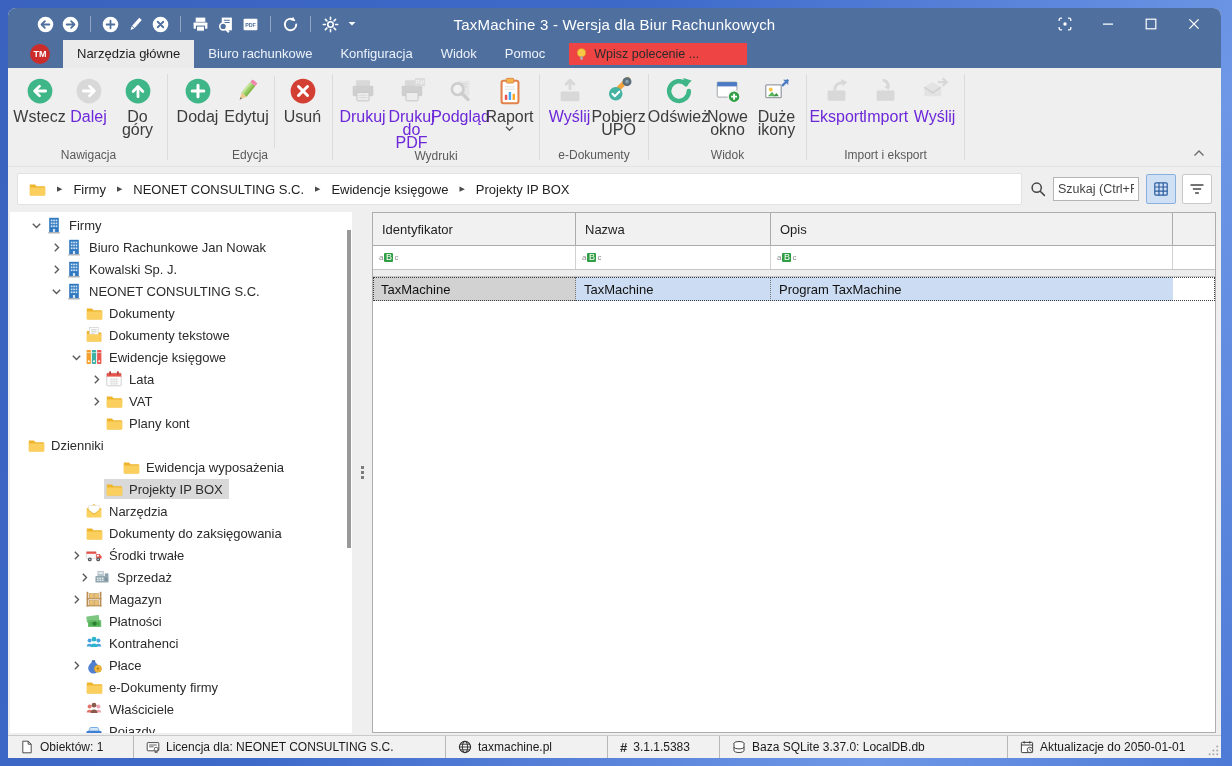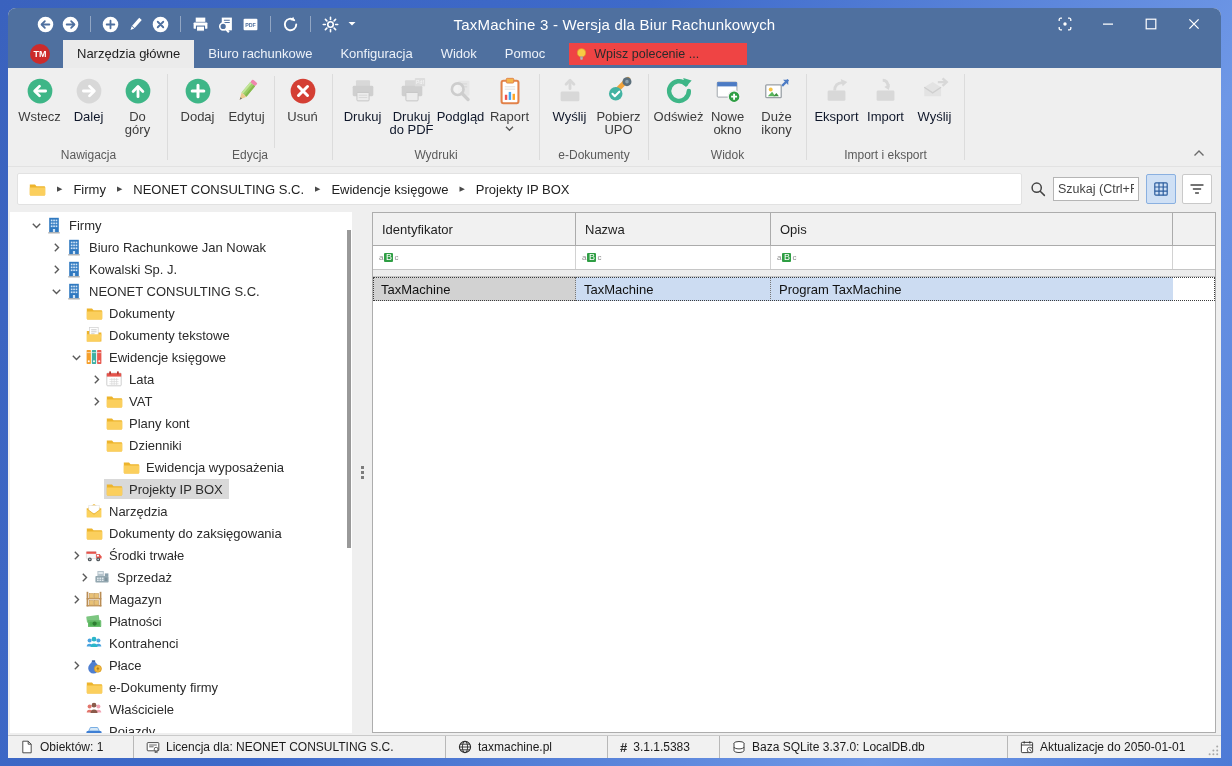--- a/index.html
+++ b/index.html
@@ -29,22 +29,22 @@
     gap:5px;padding:0 5px;font-size:12.5px;color:#2b2b2b;white-space:nowrap;overflow:hidden;}
   
   .ribbon{height:98px;background:#efefef;display:flex;align-items:stretch;padding:0 2px;position:relative;
     border-bottom:1px solid #e2e2e2;flex:0 0 auto;}
   .rgroup{display:flex;flex-direction:column;padding:3px 5px 2px;}
   .rbuttons{display:flex;flex:1;align-items:flex-start;}
   .rlabel{text-align:center;font-size:12px;color:#5a5a5a;padding-bottom:2px;white-space:nowrap;}
   .rsep{width:1px;background:#dcdcdc;margin:6px 0;flex:0 0 auto;}
   .rbtn{display:flex;flex-direction:column;align-items:center;width:49px;padding-top:3px;}
   .rbtn .ricon{height:34px;display:flex;align-items:center;justify-content:center;}
-  .rbtn .rtext{font-size:13px;line-height:13px;text-align:center;color:#3c3c3c;margin-top:2px;}
-  .rbtn.disabled .rtext{color:#0f172a;}
+  .rbtn .rtext{font-size:16px;line-height:13px;text-align:center;color:#3c3c3c;margin-top:2px;}
+  .rbtn.disabled .rtext{color:#6d28d9;}
   .rbtn-sep{width:1px;background:#dcdcdc;height:72px;margin:5px 3px 0;flex:0 0 auto;}
   .rdrop{margin-top:1px;display:flex;}
   .ribbon-collapse{position:absolute;right:16px;bottom:7px;display:flex;}
   
   .pathbar{height:44px;background:#efefef;display:flex;align-items:center;padding:0 9px;gap:8px;flex:0 0 auto;}
   .breadcrumb{flex:1;height:30px;background:#fff;border:1px solid #e2e2e2;border-radius:2px;display:flex;
     align-items:center;padding:0 10px;gap:11px;font-size:13px;color:#222;overflow:hidden;}
   .bc-arrow{font-size:7px;color:#4a4a4a;}
   .bc-item{white-space:nowrap;}
   .search-area{display:flex;align-items:center;gap:7px;flex:0 0 auto;}
@@ -797,21 +797,21 @@
           <span class="tree-inner">
             <span class="tree-icon">
               <svg width="18" height="18" viewBox="0 0 18 18" xmlns="http://www.w3.org/2000/svg" fill="none">
                 <path d="M1.8 4.4h5.2l1.5 1.8h7.7a1 1 0 0 1 1 1v7.4a1 1 0 0 1-1 1H2.8a1 1 0 0 1-1-1z" fill="#edb42c"></path>
                 <path d="M1.8 7.6h15.4v6.8a1.2 1.2 0 0 1-1.2 1.2H3a1.2 1.2 0 0 1-1.2-1.2z" fill="#fbcf5d"></path>
               </svg>
             </span>
             <span>Plany kont</span>
           </span>
         </div>
-        <div class="tree-row" style="padding-left: 78px;">
+        <div class="tree-row" style="">
           <span class="tree-chev"></span>
           <span class="tree-inner">
             <span class="tree-icon">
               <svg width="18" height="18" viewBox="0 0 18 18" xmlns="http://www.w3.org/2000/svg" fill="none">
                 <path d="M1.8 4.4h5.2l1.5 1.8h7.7a1 1 0 0 1 1 1v7.4a1 1 0 0 1-1 1H2.8a1 1 0 0 1-1-1z" fill="#edb42c"></path>
                 <path d="M1.8 7.6h15.4v6.8a1.2 1.2 0 0 1-1.2 1.2H3a1.2 1.2 0 0 1-1.2-1.2z" fill="#fbcf5d"></path>
               </svg>
             </span>
             <span>Dzienniki</span>
           </span>

